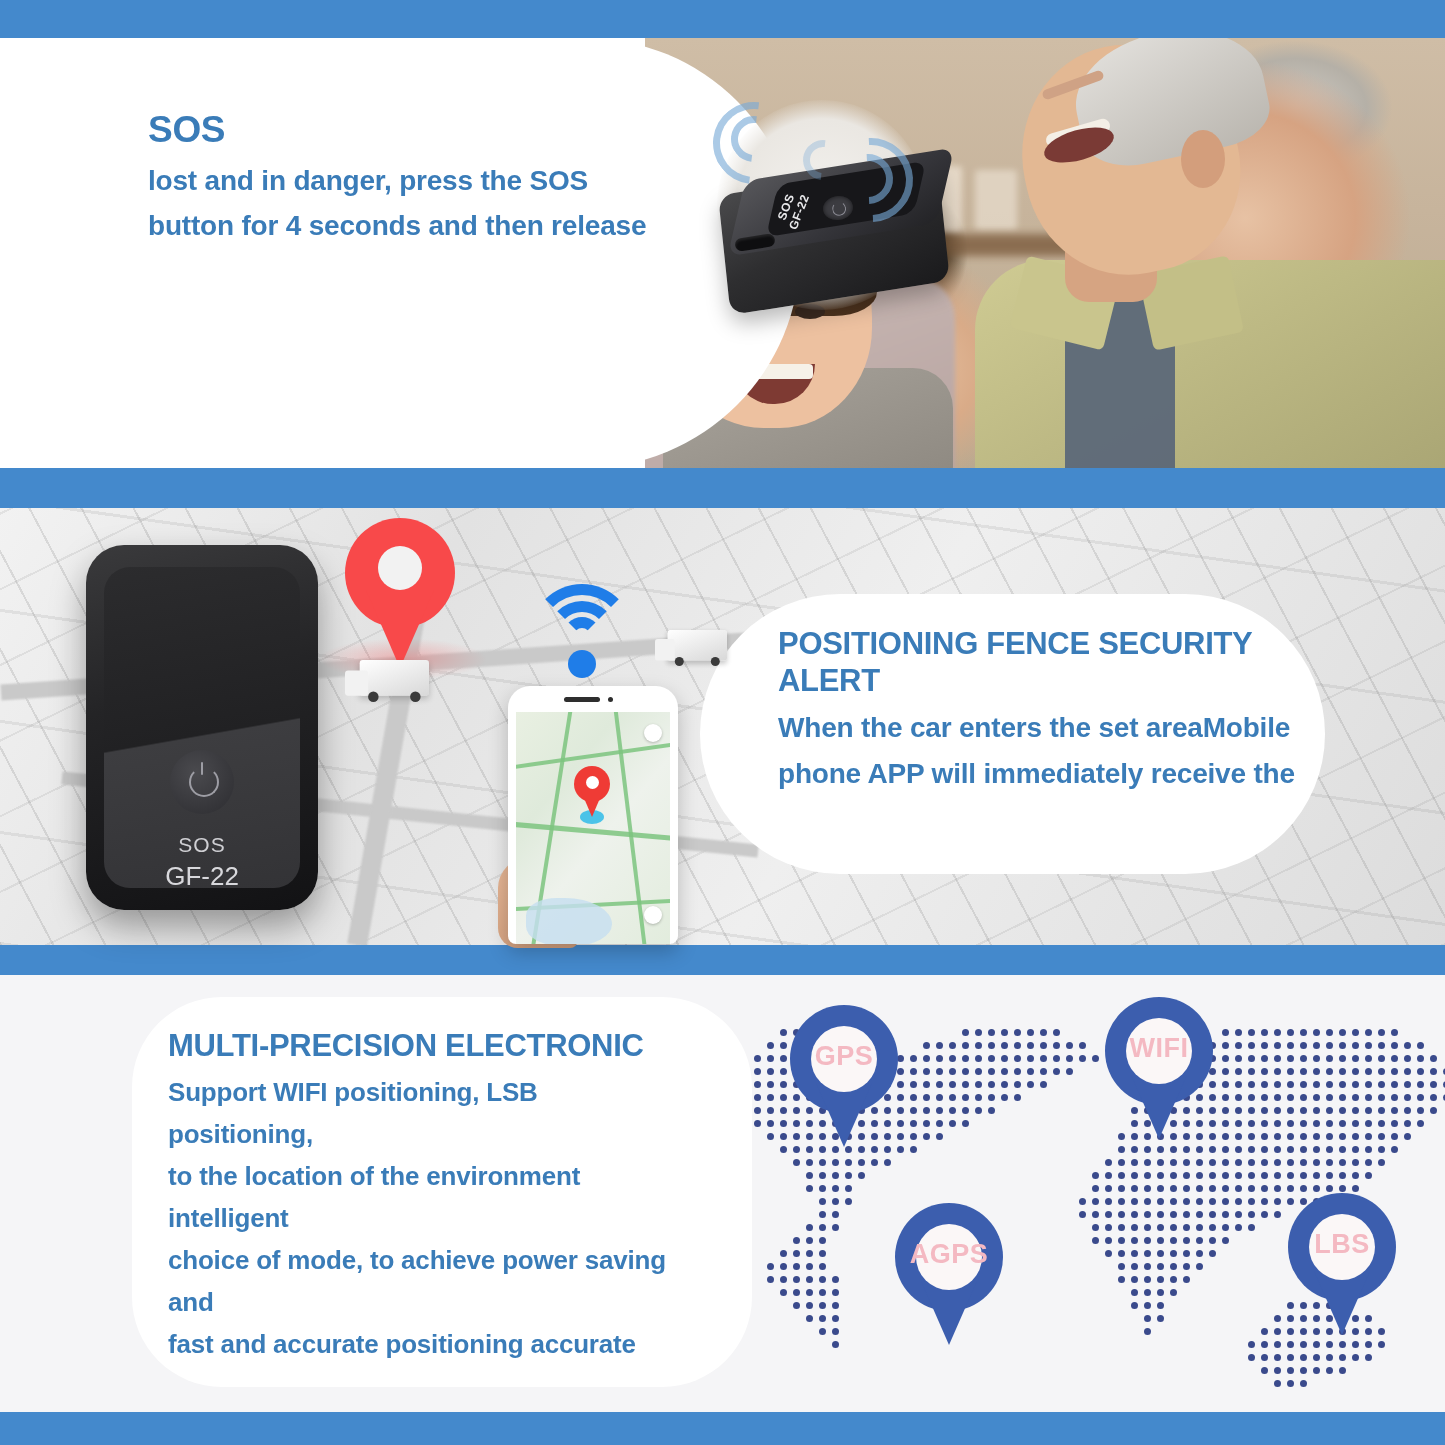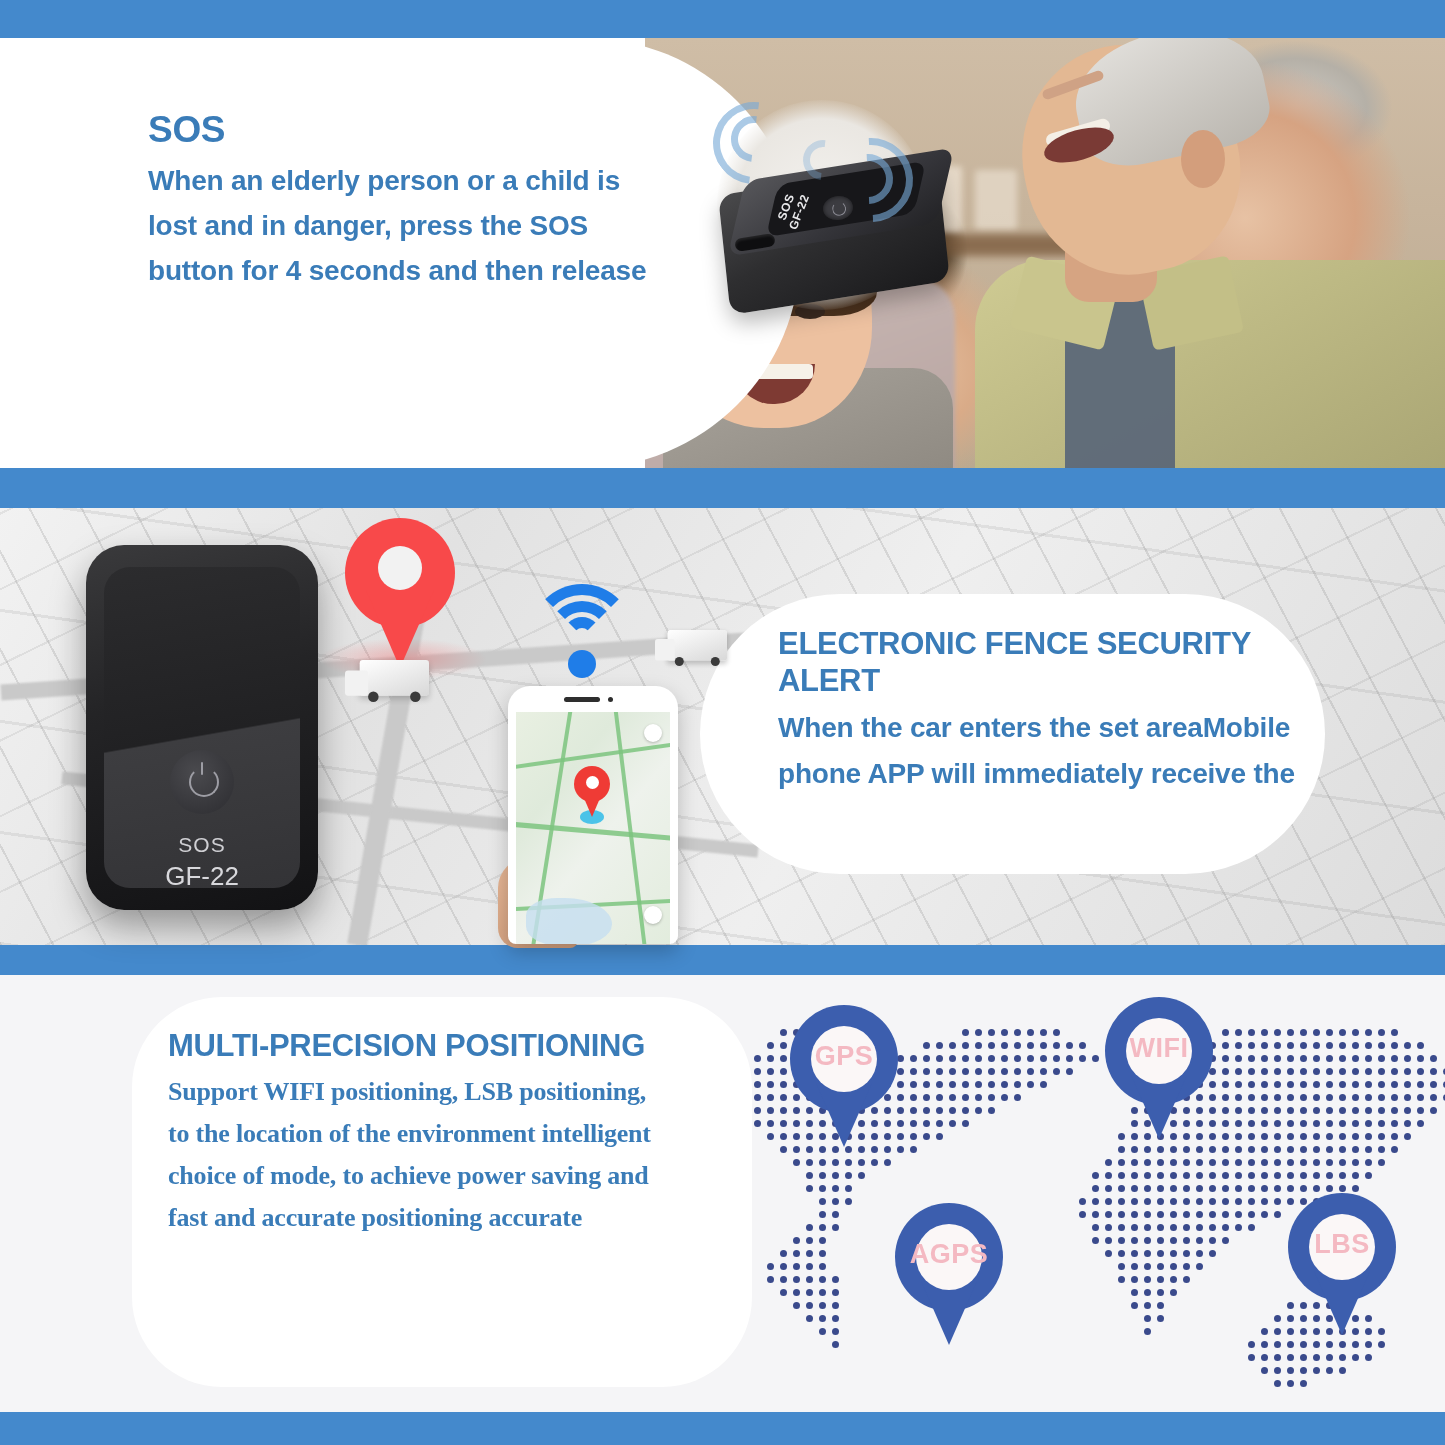--- a/index.html
+++ b/index.html
@@ -409,21 +409,21 @@
   
   .head {
     color:#3a7cb8; font-size:37px; font-weight:bold; line-height:1.18;
     margin-bottom:6px; letter-spacing:-.3px;
   }
   .head.small { font-size:31px; }
   .body-line {
     color:#3a7cb8; font-size:28px; font-weight:bold; line-height:1.62;
     letter-spacing:-.2px;
   }
-  .body-line.sm { font-size:26px; line-height:1.62;font-family:Liberation Serif, serif; }
+  .body-line.sm { font-size:26px; line-height:1.62; }
 </style>
 </head>
 <body>
 
 <div class="page">
 
   <div class="panel1">
 
     <div class="p1-photo">
       <div class="p1-frame p1-f1"></div>
@@ -470,21 +470,20 @@
       <div class="p1-dev-usb"></div>
       <div class="p1-dev-label">
         <div>SOS</div>
         <div>GF-22</div>
       </div>
     </div>
   </div>
 
   <div class="p1-text" style="position:absolute;left:148px;top:108px;width:580px;">
     <div class="head">SOS</div>
-    <div class="body-line">When an elderly person or a child is</div>
     <div class="body-line">lost and in danger, press the SOS</div>
     <div class="body-line">button for 4 seconds and then release</div>
   </div>
 
   <div class="panel2">
     <div class="p2-maptex"></div>
     <div class="p2-road r1"></div>
     <div class="p2-road r2"></div>
     <div class="p2-road r3"></div>
     <div class="p2-card"></div>
@@ -540,21 +539,21 @@
         <div class="p2-ph-pin-head"></div>
         <div class="p2-ph-pin-tip"></div>
         <div class="p2-ph-pin-hole"></div>
       </div>
       <div class="p2-ph-ctrl" style="top:12px"></div>
       <div class="p2-ph-ctrl" style="top:194px"></div>
     </div>
   </div>
 
   <div class="p2-text">
-    <div class="head small">ELECTRONIC FENCE SECURITY ALERT</div>
+    <div class="head small">POSITIONING FENCE SECURITY ALERT</div>
     <div class="body-line">When the car enters the set areaMobile</div>
     <div class="body-line">phone APP will immediately receive the</div>
   </div>
 
   <div class="panel3">
     <div class="p3-map">
       <div class="p3-dots" id="worldDots">
           <span class="dot" style="left:90px;top:54px"></span>
           <span class="dot" style="left:103px;top:54px"></span>
           <span class="dot" style="left:116px;top:54px"></span>
@@ -1261,21 +1260,21 @@
         <div class="pin3-tip"></div>
         <div class="pin3-inner"></div>
         <div class="pin3-label">LBS</div>
       </div>
     </div>
 
     <div class="p3-card"></div>
   </div>
 
   <div class="p3-text">
-    <div class="head small">MULTI-PRECISION POSITIONING</div>
+    <div class="head small">MULTI-PRECISION ELECTRONIC</div>
     <div class="body-line sm">Support WIFI positioning, LSB positioning,</div>
     <div class="body-line sm">to the location of the environment intelligent</div>
     <div class="body-line sm">choice of mode, to achieve power saving and</div>
     <div class="body-line sm">fast and accurate positioning accurate</div>
 
   </div>
 
 </div>
 
 </body></html>

